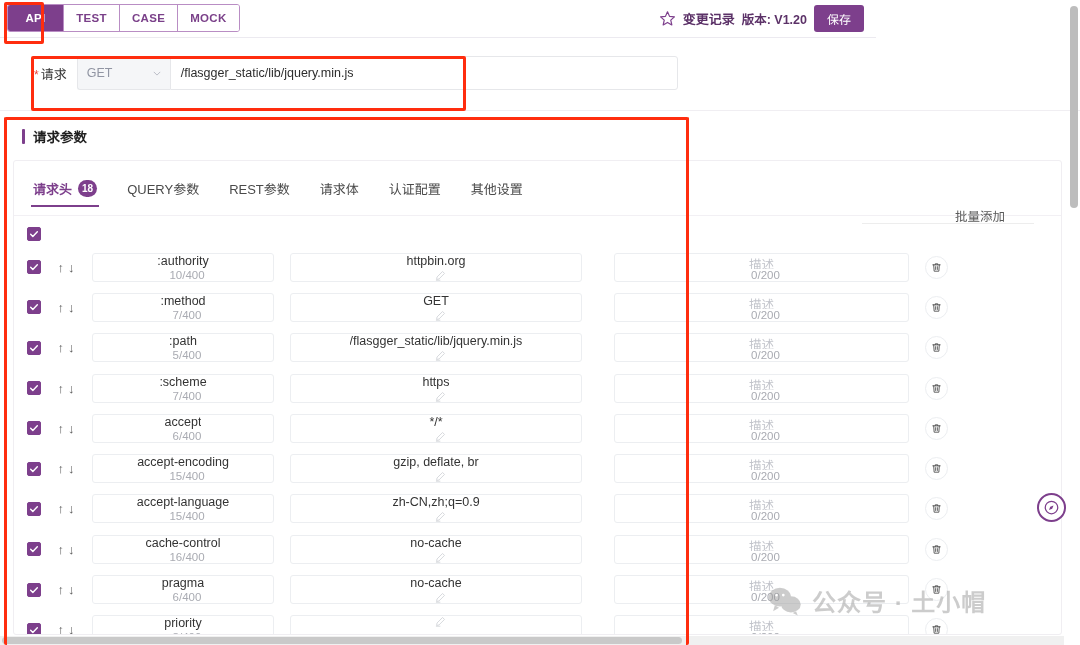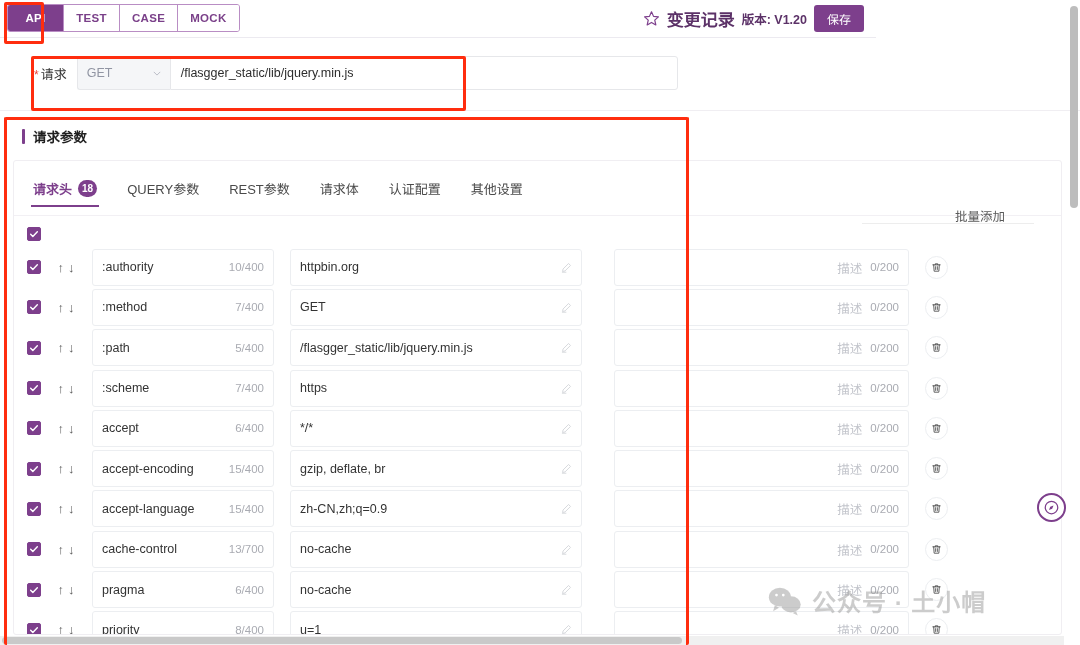--- a/index.html
+++ b/index.html
@@ -53,21 +53,21 @@
     color: #ffffff;
   }
 
   .top-right {
     position: absolute; right: 12px; top: 5px;
     display: flex; align-items: center; gap: 7px;
     height: 26px;
   }
   .star-icon { width: 17px; height: 17px; display: block; }
   .changelog {
-    font-size: 17px; color: #5c3268; font-weight: bold;
+    font-size: 13px; color: #5c3268; font-weight: bold;
     white-space: nowrap;
   }
   .version {
     font-size: 12.5px; color: #5c3268; font-weight: bold;
     white-space: nowrap;
   }
   .save-btn {
     background: #7d3f8c; color: #fff;
     font-size: 12px;
     border: none; border-radius: 3px;
@@ -217,28 +217,29 @@
   .arrows {
     width: 34px; flex: 0 0 auto;
     display: flex; align-items: center; justify-content: center;
     gap: 4px;
     margin-left: 8px;
     color: #5a5a5a;
   }
   .arrows span { font-size: 13px; line-height: 1; cursor: pointer; }
 
   .field {
-    height: 37px;
+    height: 29px;
     border: 1px solid #eceef1;
     border-radius: 3px;
     background: #fff;
     display: flex; align-items: center;
     padding: 0 9px;
     position: relative;
     cursor: text;
+    flex-direction: column;
   }
   .field .ftext {
     font-size: 12.5px; color: #333;
     white-space: nowrap; overflow: hidden; text-overflow: ellipsis;
     flex: 1 1 auto;
   }
   .field .ftext.ph { color: #c2c4cb; text-align: right; }
   .field .cnt {
     font-size: 11.5px; color: #a9abb2;
     margin-left: 8px; flex: 0 0 auto;
@@ -659,21 +660,21 @@
               <svg viewBox="0 0 12 12" fill="none" stroke="#ffffff" stroke-width="1.7" stroke-linecap="round" stroke-linejoin="round">
                 <path d="M2 6.3l2.6 2.6L10 3.2"></path>
               </svg>
             </div>
             <div class="arrows">
               <span>↑</span>
               <span>↓</span>
             </div>
             <div class="field f-key">
               <span class="ftext">cache-control</span>
-              <span class="cnt">13/700</span>
+              <span class="cnt">16/400</span>
             </div>
             <div class="field f-val">
               <span class="ftext">no-cache</span>
               <svg class="pen" viewBox="0 0 14 14" fill="none" stroke="#9aa0a9" stroke-width="1.1">
                 <path d="M9.6 1.9l2.5 2.5-7 7-3.1.6.6-3.1z"></path>
                 <path d="M1.2 13h5.6"></path>
               </svg>
             </div>
             <div class="field f-desc">
               <span class="ftext ph">描述</span>
@@ -730,21 +731,20 @@
             </div>
             <div class="arrows">
               <span>↑</span>
               <span>↓</span>
             </div>
             <div class="field f-key">
               <span class="ftext">priority</span>
               <span class="cnt">8/400</span>
             </div>
             <div class="field f-val">
-              <span class="ftext">u=1</span>
               <svg class="pen" viewBox="0 0 14 14" fill="none" stroke="#9aa0a9" stroke-width="1.1">
                 <path d="M9.6 1.9l2.5 2.5-7 7-3.1.6.6-3.1z"></path>
                 <path d="M1.2 13h5.6"></path>
               </svg>
             </div>
             <div class="field f-desc">
               <span class="ftext ph">描述</span>
               <span class="cnt">0/200</span>
             </div>
             <div class="del-btn">

